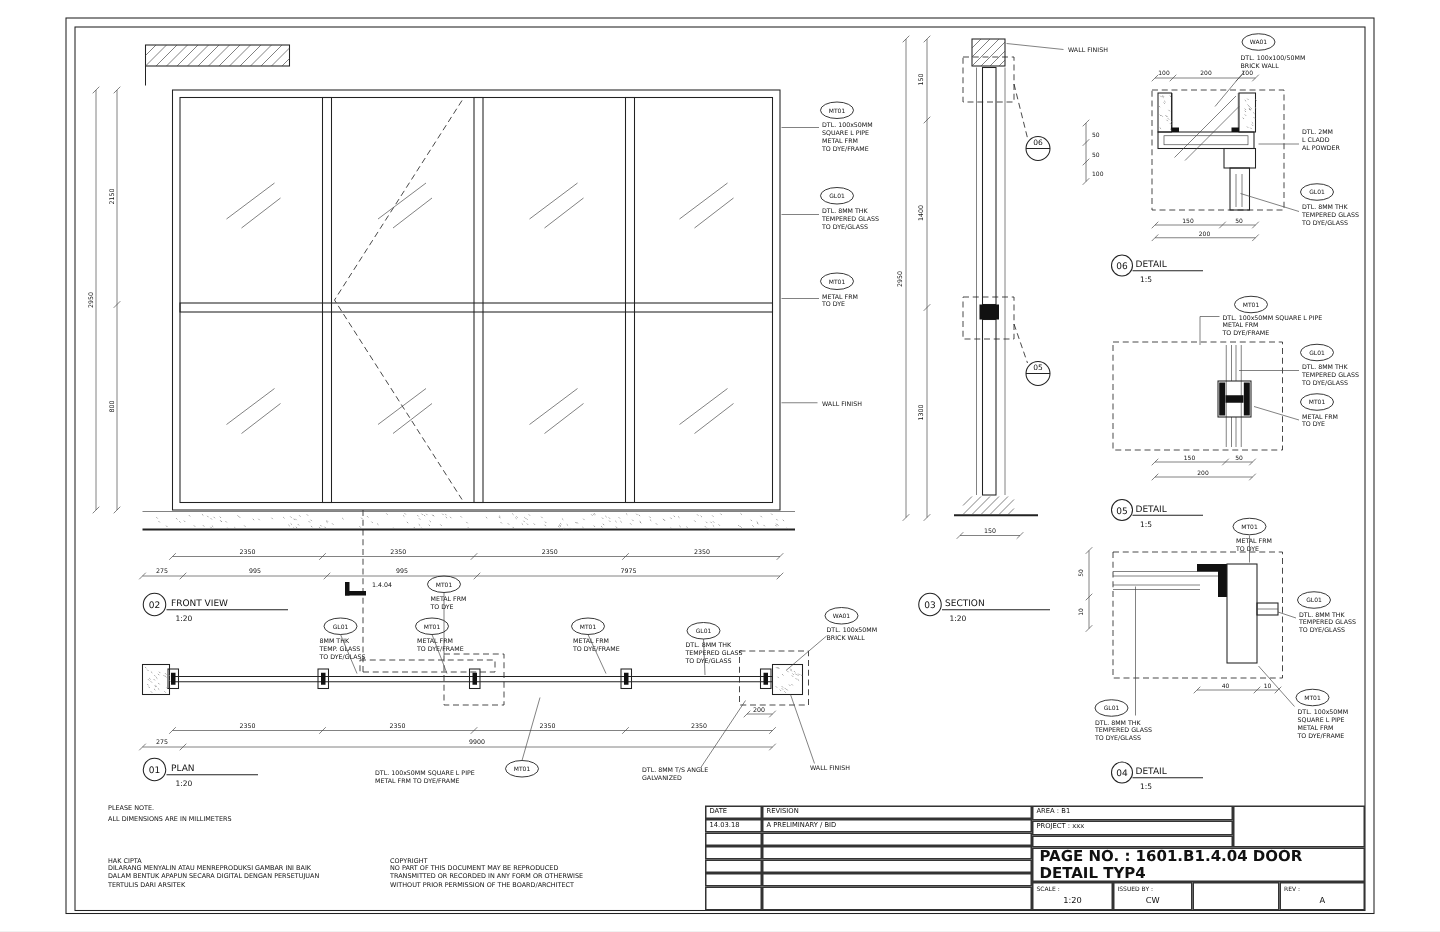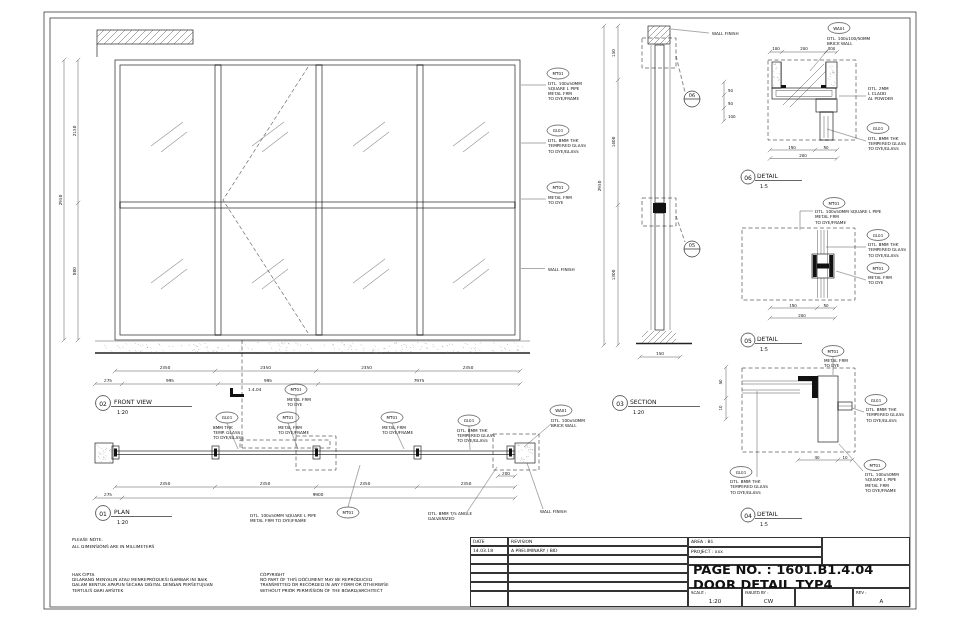--- a/index.html
+++ b/index.html
@@ -12,21 +12,21 @@
   .dash{stroke-dasharray:4 2.5;stroke-width:.55;}
   .fillb{fill:#111;stroke:none;}
   svg text{fill:#111;stroke:none;font-family:"DejaVu Sans",sans-serif;}
   .tx{font-size:4.2px;} .tx4{font-size:4px;} .tx5{font-size:5px;} .tx6{font-size:6px;}
   .mid{text-anchor:middle;}
   .bub{stroke-width:.6;}
   
   .abs{position:absolute;color:#111;}
   .cell{position:absolute;border:0.5px solid #333;box-sizing:border-box;font-size:4.5px;color:#111;}
   .cl{padding:1px 2px;}
-  .pageno{font-size:13px;font-weight:bold;display:flex;align-items:center;padding-left:4px;}
+  .pageno{font-size:10px;font-weight:bold;display:flex;align-items:center;padding-left:4px;}
   .small{font-size:4.3px;line-height:5.2px;}
   .vlabel{font-size:4px;}
   .vval{font-size:5.5px;text-align:center;margin-top:2px;}
 </style>
 </head>
 <body>
 
 <div id="sheet">
 <svg width="960" height="621" viewBox="0 0 960 621">
 

